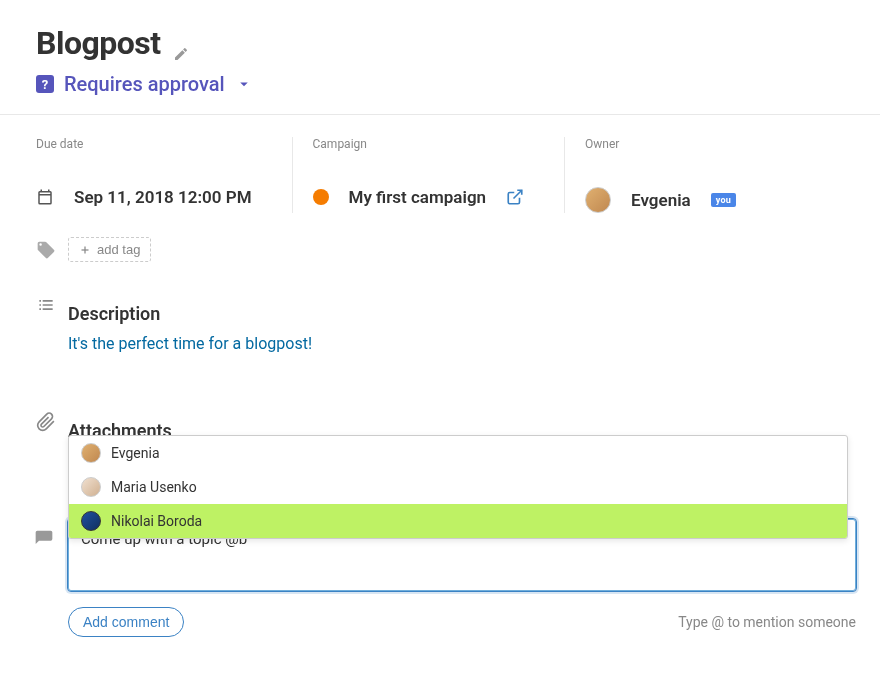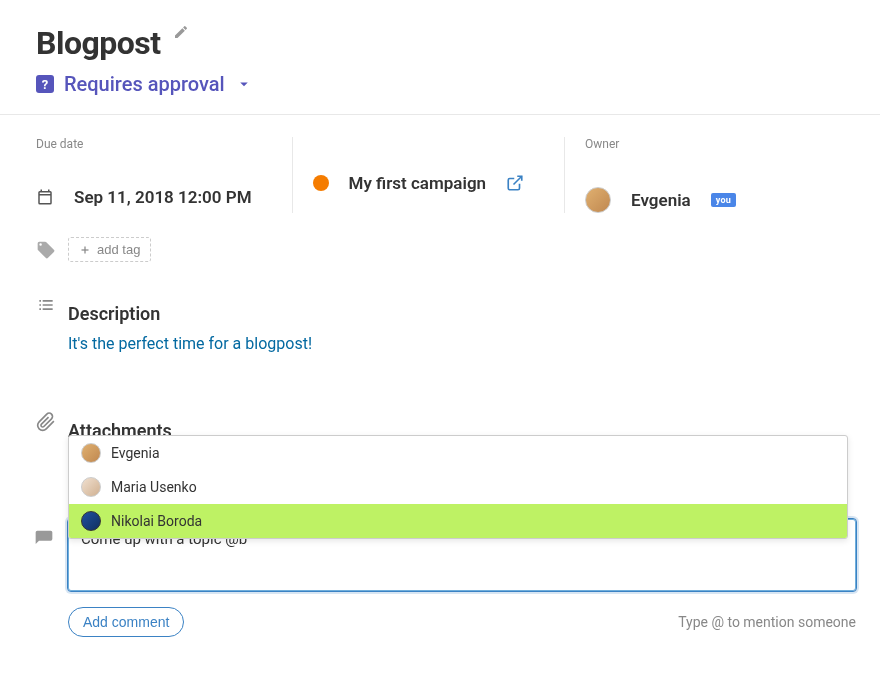--- a/index.html
+++ b/index.html
@@ -11,21 +11,21 @@
       height: 694px;
       overflow: hidden;
       position: relative;
     }
     .header {
       padding: 24px 36px 18px 36px;
       border-bottom: 1px solid #e8e8e8;
     }
     .title-row {
       display: flex;
-      align-items: flex-start;
+      align-items: flex-end;
       gap: 12px;
       margin-bottom: 10px;
     }
     .page-title {
       font-size: 32px;
       font-weight: 700;
       color: #333;
       letter-spacing: -0.5px;
     }
     .edit-icon {
@@ -273,20 +273,21 @@
     <div class="meta-value">
       <span class="calendar-icon">
         <svg width="18" height="18" viewBox="0 0 24 24" fill="currentColor">
             <path d="M19 4h-1V2h-2v2H8V2H6v2H5a2 2 0 0 0-2 2v14a2 2 0 0 0 2 2h14a2 2 0 0 0 2-2V6a2 2 0 0 0-2-2zm0 16H5V10h14v10zM5 8V6h14v2H5z"></path>
           </svg>
       </span>
       <span>Sep 11, 2018 12:00 PM</span>
     </div>
   </div>
   <div class="meta-block">
+    <div class="meta-label">Campaign</div>
     <div class="meta-value">
       <span class="campaign-dot"></span>
       <span>My first campaign</span>
       <span class="external-icon">
         <svg width="18" height="18" viewBox="0 0 24 24" fill="none" stroke="currentColor" stroke-width="2.2">
             <path d="M18 13v6a2 2 0 0 1-2 2H5a2 2 0 0 1-2-2V8a2 2 0 0 1 2-2h6"></path>
             <polyline points="15 3 21 3 21 9"></polyline>
             <line x1="10" y1="14" x2="21" y2="3"></line>
           </svg>
       </span>

